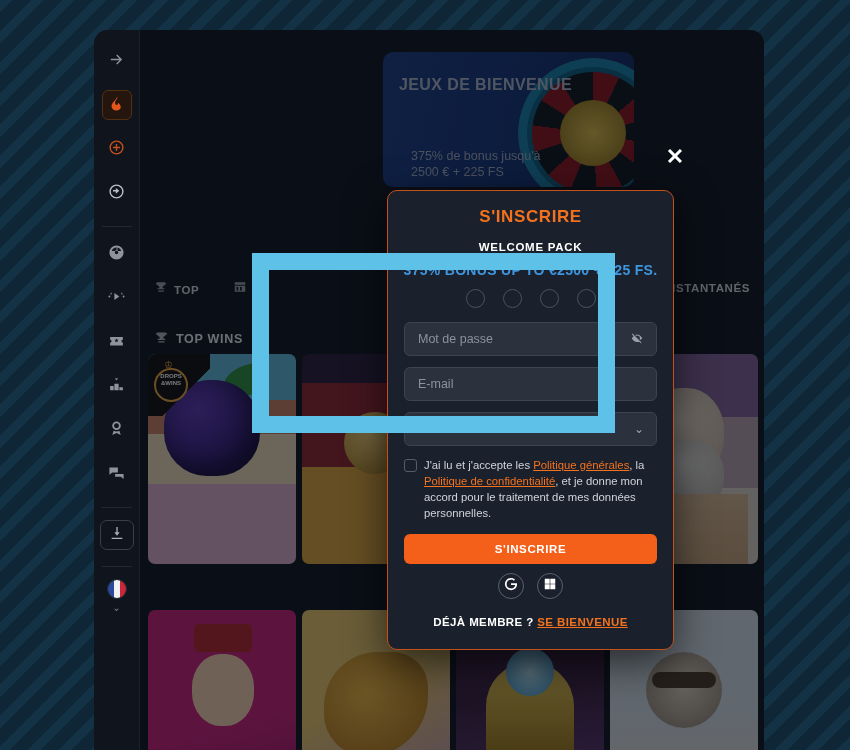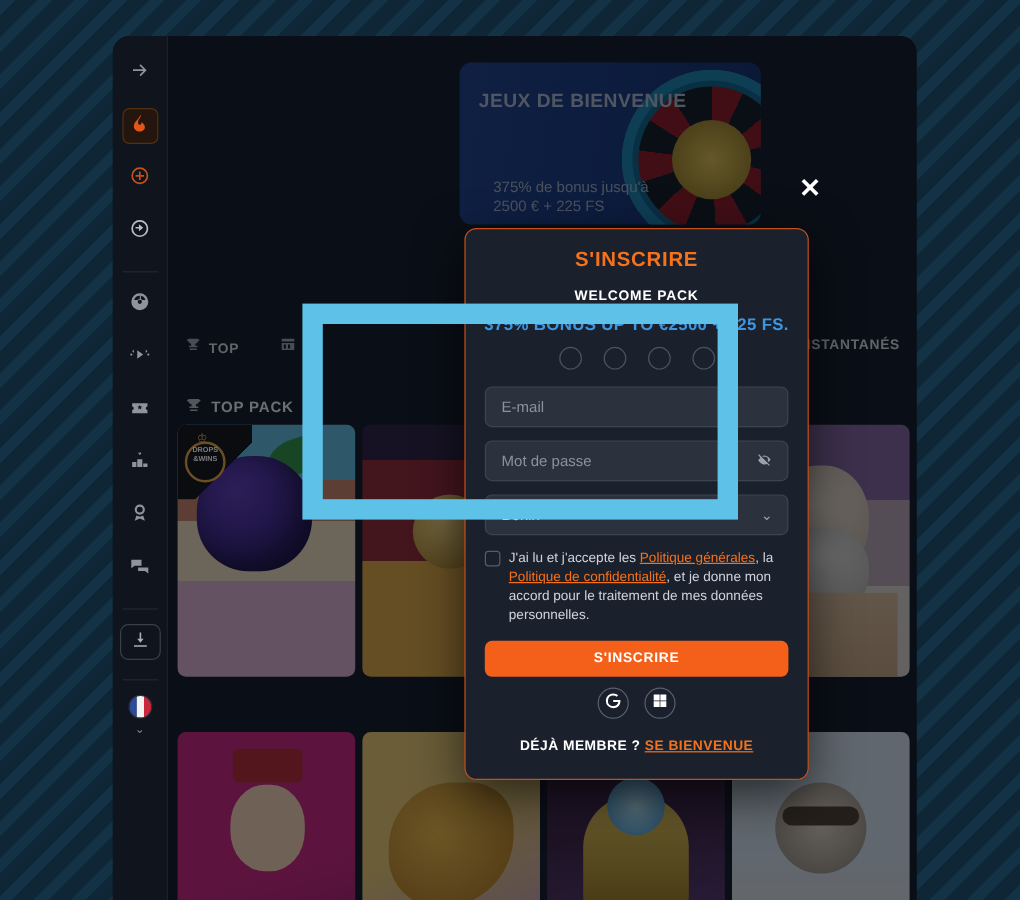--- a/index.html
+++ b/index.html
@@ -347,21 +347,21 @@
         <span>JEUX INSTANTANÉS</span>
       </div>
     </div>
 
     <div class="sec-head" id="sec-top">
       <span>
         <svg viewBox="0 0 24 24">
             <path d="M5 4h14v2a5 5 0 01-4 4.9V14h3v2H6v-2h3v-3.1A5 5 0 015 6zM3 5h2v3a3 3 0 01-2-3zm16 0h2a3 3 0 01-2 3zM7 18h10v2H7z"></path>
           </svg>
       </span>
-      <span>TOP PACK</span>
+      <span>TOP WINS</span>
     </div>
 
     <div class="row" id="row-top">
       <div class="card c-grapes">
         <div class="lf"></div>
           <div class="g"></div>
         <div class="dw-badge">
           <span class="crown">♔</span>
           <span class="ring"></span>
           <span class="txt"><span>DROPS</span><br><span>&amp;WINS</span></span>
@@ -419,30 +419,30 @@
     <div id="steps">
       <span class="step"></span>
       <span class="step"></span>
       <span class="step"></span>
       <span class="step"></span>
     </div>
 
     <div style="margin-top:14px"></div>
 
     <div class="field">
-      <span>E-mail</span>
-    </div>
-
-    <div class="field">
       <span>Mot de passe</span>
       <span class="eye">
         <svg viewBox="0 0 24 24" style="width:14px;height:14px;fill:#9aa1ab">
             <path d="M12 6c5 0 9 6 9 6s-1.2 1.8-3 3.3l-1.5-1.5A3.9 3.9 0 0012 8.1c-.5 0-1 .1-1.4.3L9.1 6.9A9.8 9.8 0 0112 6zM4.3 4.3l15.4 15.4-1.2 1.2-2.6-2.6A9.4 9.4 0 0112 19c-5 0-9-6-9-6a16 16 0 013.3-3.8L3.1 5.5z"></path>
           </svg>
       </span>
+    </div>
+
+    <div class="field">
+      <span>E-mail</span>
     </div>
 
     <div class="field select">
       <span>Benin</span>
       <span class="caret">⌄</span>
     </div>
 
     <div id="terms">
       <span class="box"></span>
       <span>

